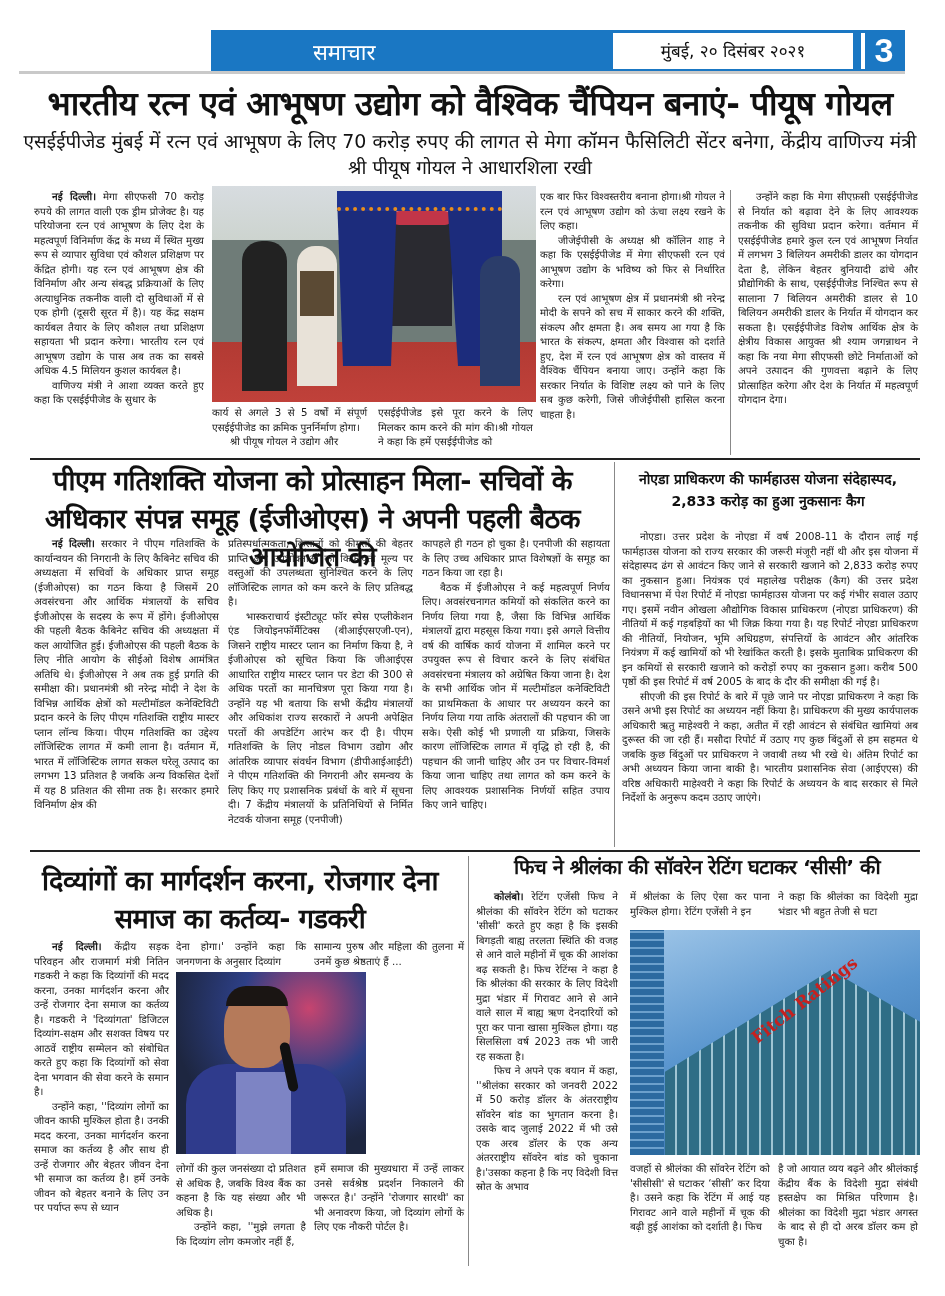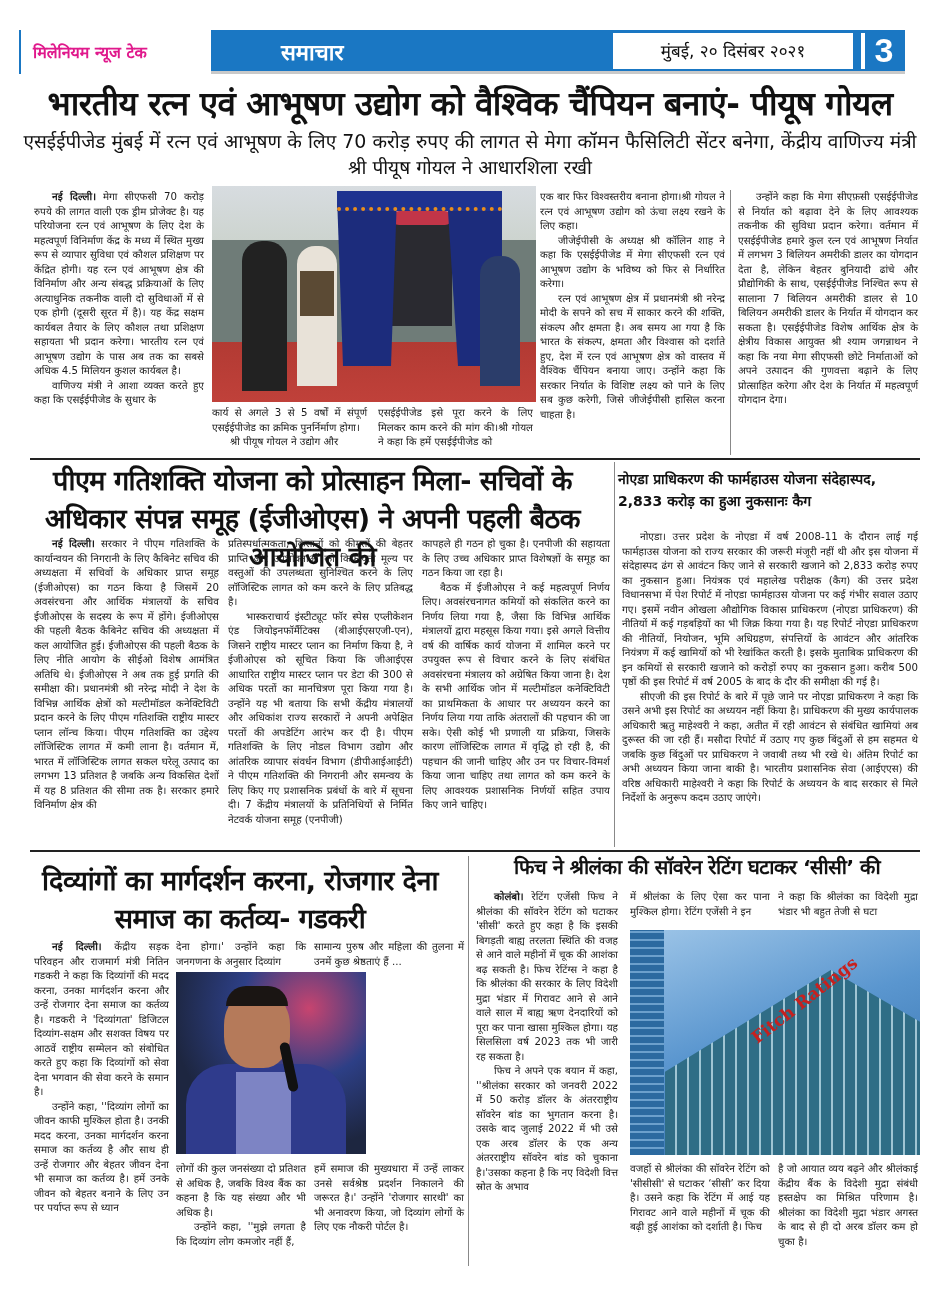--- a/index.html
+++ b/index.html
@@ -4,21 +4,21 @@
 <style>
   * { box-sizing: border-box; margin: 0; padding: 0; }
   html, body { width: 945px; height: 1296px; background: #ffffff; overflow: hidden; }
   body { font-family: "DejaVu Sans", sans-serif; color: #111; position: relative; }
 
   
   .masthead { position: absolute; left: 19px; top: 30px; width: 886px; height: 44px; display: flex; border-bottom: 3px solid #c9c9c9; }
   .mh-brand { width: 105px; border-left: 2px solid #1a77c3; display:flex; align-items:center; padding-left: 12px; background:#fff; }
   .mh-brand span { color: #e0198c; font-weight: bold; font-size: 16px; white-space: nowrap; }
   .mh-blue { flex: 1; background: #1a77c3; display: flex; align-items: center; padding: 3px 6px 3px 0; margin-left: 105px; }
-  .mh-section { flex: 1; color: #fff; font-weight: bold; font-size: 22px; padding-left: 70px; }
+  .mh-section { flex: 1; color: #fff; font-weight: normal; font-size: 22px; padding-left: 102px; }
   .mh-date { background: #fff; height: 36px; width: 240px; display:flex; align-items:center; justify-content:center; font-size: 17px; color:#111; }
   .mh-bar { width: 4px; height: 36px; background: #fff; margin-left: 8px; }
   .mh-page { color: #fff; font-weight: bold; font-size: 34px; width: 30px; text-align: center; margin-left: 4px; font-family: "Liberation Sans", sans-serif; }
 
   h1, h2 { font-weight: bold; text-align: center; color: #111; letter-spacing: -0.5px; }
 
   .abs { position: absolute; }
   .col { position: absolute; font-size: 10.2px; line-height: 14.5px; text-align: justify; font-family: "DejaVu Sans", sans-serif; color: #1a1a1a; }
   .col p { text-indent: 18px; }
   .dateline { font-weight: bold; }
@@ -38,44 +38,41 @@
   .photo1 .p1 { position:absolute; left:30px; top:55px; width:45px; height:150px; background:#222; border-radius: 20px 20px 0 0; }
   .photo1 .p2 { position:absolute; left:85px; top:60px; width:40px; height:140px; background:#e8e2d8; border-radius: 18px 18px 0 0; }
   .photo1 .p2v { position:absolute; left:88px; top:85px; width:34px; height:45px; background:#5b4a34; }
   .photo1 .p3 { position:absolute; left:268px; top:70px; width:40px; height:130px; background:#2b3d6a; border-radius: 18px 18px 0 0; }
   .photo1 .flowers { position:absolute; left:180px; top:25px; width:60px; height:14px; background:#c23548; border-radius:7px; }
 
   .rule-h { position:absolute; height: 2px; background:#222; }
   .rule-v { position:absolute; width: 1px; background:#888; }
 
   .headline2 { left: 20px; top: 462px; width: 585px; font-size: 27px; line-height: 38px; }
-  .box-noida-head { left: 618px; top: 468px; width: 300px; font-size: 14px; line-height: 22px; font-weight: bold; text-align: left; }
+  .box-noida-head { left: 618px; top: 468px; width: 300px; font-size: 14px; line-height: 22px; font-weight: bold; text-align: center; }
 
   .headline3 { left: 20px; top: 862px; width: 440px; font-size: 27px; line-height: 38px; }
   .headline4 { left: 472px; top: 852px; width: 450px; font-size: 20px; line-height: 30px; white-space: nowrap; }
 
   .photo2 { left: 176px; top: 972px; width: 190px; height: 182px; background: radial-gradient(circle at 70% 20%, #c7446f 0%, #2d3f86 35%, #1d2640 70%); }
   .photo2 .head { position:absolute; left:48px; top:18px; width:66px; height:78px; background:#b57a5a; border-radius: 45% 45% 40% 40%; }
   .photo2 .hair { position:absolute; left:50px; top:14px; width:62px; height:20px; background:#1a1513; border-radius: 30px 30px 0 0; }
   .photo2 .body { position:absolute; left:10px; top:92px; width:160px; height:100px; background:#2f3b8c; border-radius: 40px 40px 0 0; }
   .photo2 .shirt { position:absolute; left:60px; top:100px; width:55px; height:90px; background:#7d84c4; }
   .photo2 .mic { position:absolute; left:108px; top:70px; width:10px; height:50px; background:#111; transform: rotate(-12deg); border-radius: 5px; }
 
   .photo3 { left: 630px; top: 930px; width: 290px; height: 225px; background: linear-gradient(160deg, #9fc6e8 0%, #5a96cf 45%, #2e6aa6 100%); }
   .photo3 .tower-l { position:absolute; left:0; top:0; width:34px; height:225px; background: repeating-linear-gradient(0deg, #2c6aa0 0 6px, #6ca0cc 6px 8px); }
   .photo3 .building { position:absolute; left:35px; top:40px; width:255px; height:185px; background: repeating-linear-gradient(90deg, #2f6d86 0 10px, #9fc5d4 10px 12px); clip-path: polygon(0 100%, 0 55%, 65% 0, 100% 28%, 100% 100%); }
   .photo3 .sign { position:absolute; left:110px; top:60px; color:#c8201e; font-family: "DejaVu Serif", serif; font-weight:bold; font-size: 17px; transform: rotate(-38deg); white-space: nowrap; }
 </style>
 </head>
 <body>
 
 <header class="masthead">
-  <div class="mh-brand abs" style="left:0;top:0;height:44px;width:192px;">
-    <span>मिलेनियम न्यूज टेक</span>
-  </div>
   <div class="mh-blue" style="margin-left:192px;">
     <div class="mh-section">समाचार</div>
     <div class="mh-date">मुंबई, २० दिसंबर २०२१</div>
     <div class="mh-bar"></div>
     <div class="mh-page">3</div>
   </div>
 </header>
 
 <h1 class="abs headline1">भारतीय रत्न एवं आभूषण उद्योग को वैश्विक चैंपियन बनाएं- पीयूष गोयल</h1>
 <div class="abs sub1">एसईईपीजेड मुंबई में रत्न एवं आभूषण के लिए 70 करोड़ रुपए की लागत से मेगा कॉमन फैसिलिटी सेंटर बनेगा, केंद्रीय वाणिज्य मंत्री श्री पीयूष गोयल ने आधारशिला रखी</div>

